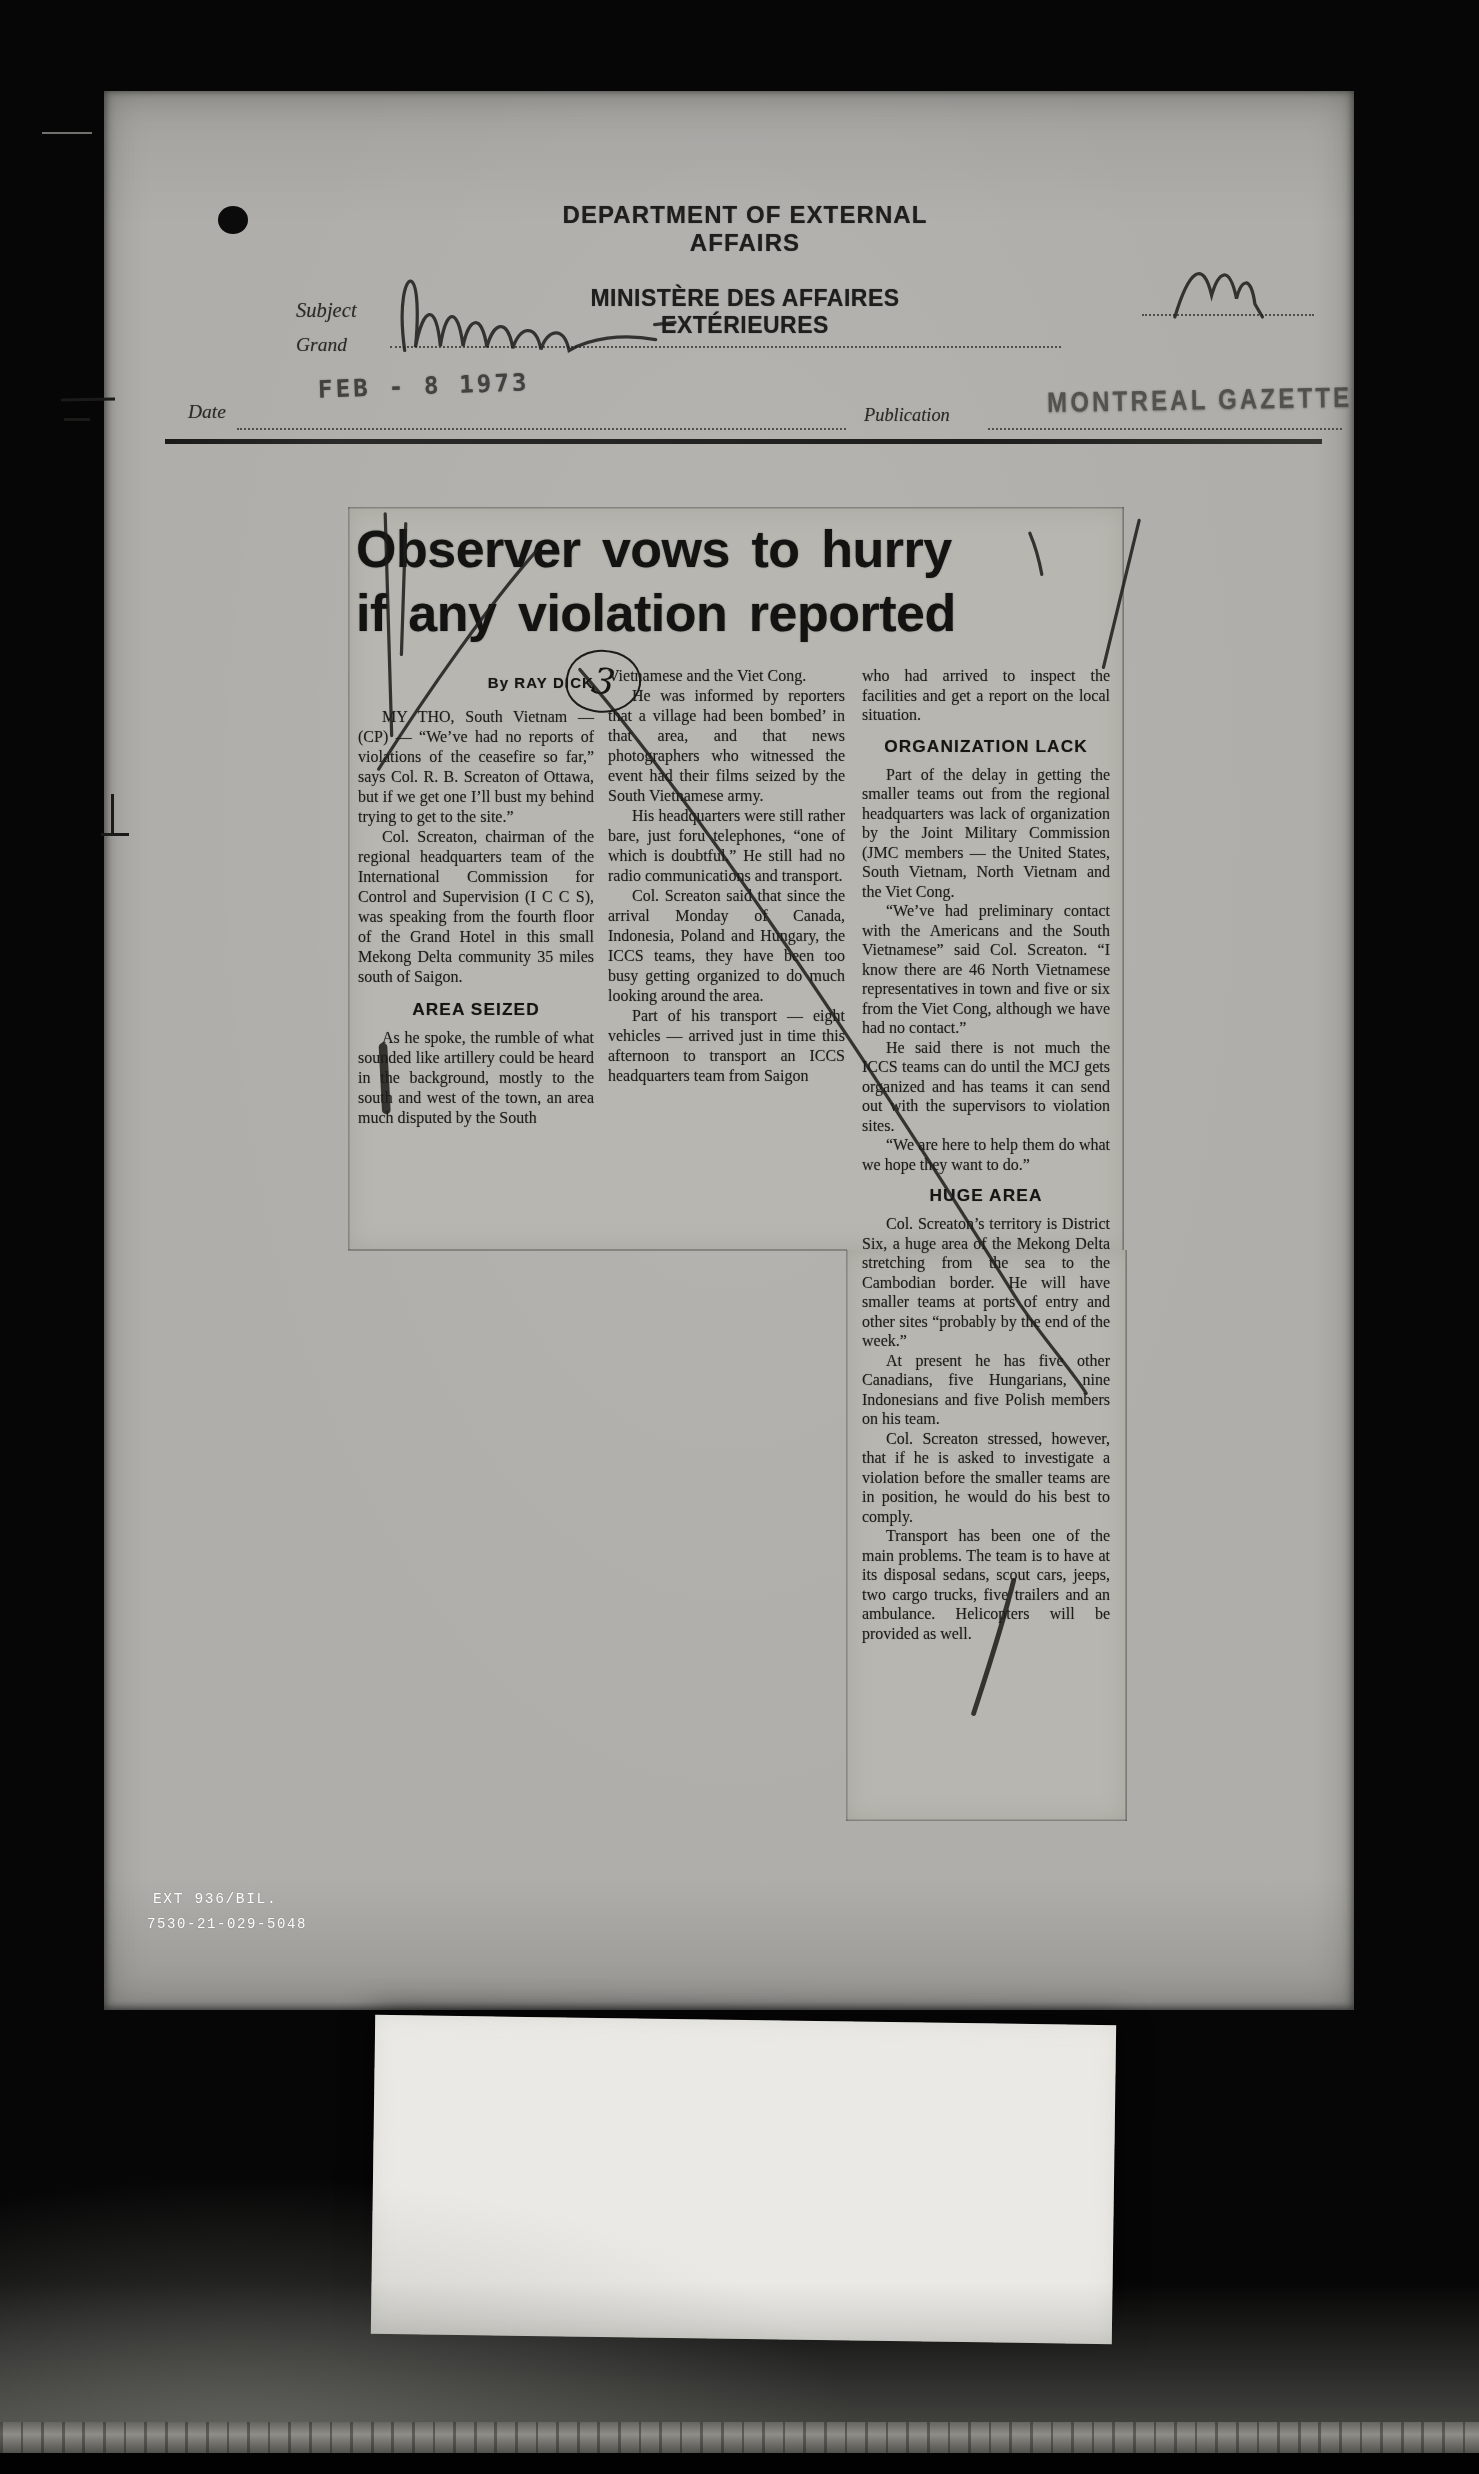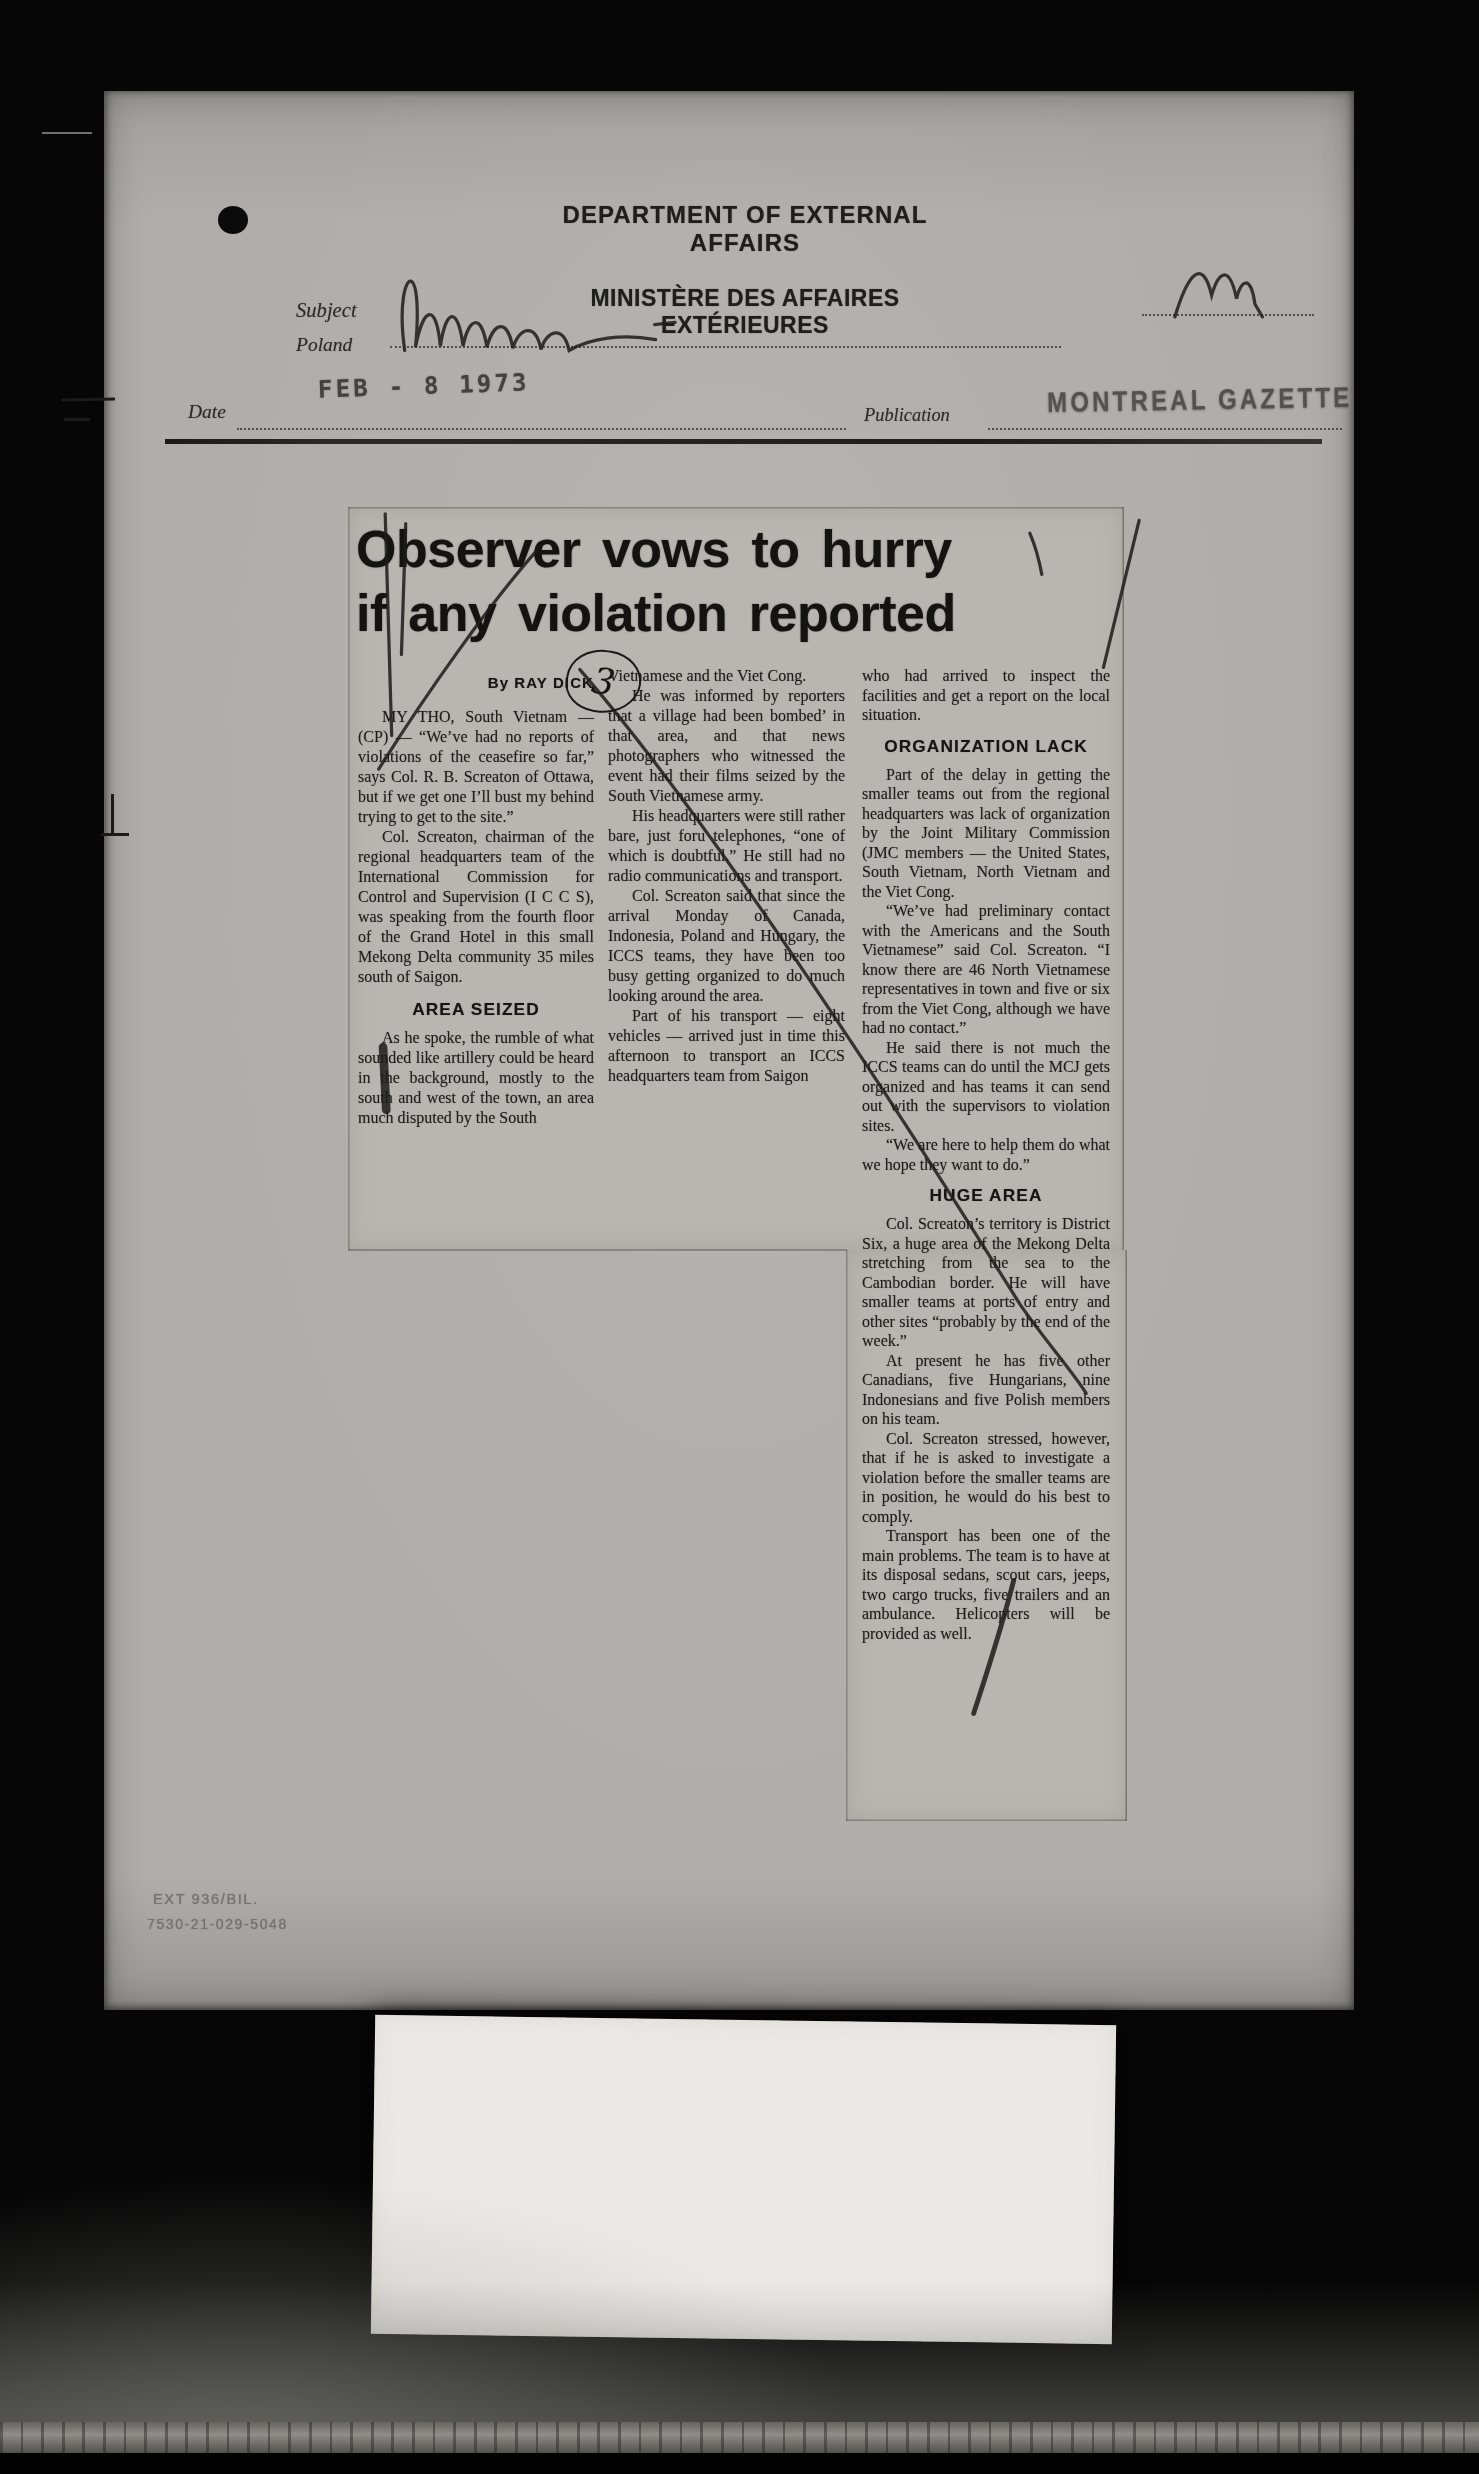--- a/index.html
+++ b/index.html
@@ -75,21 +75,21 @@
   .subhead{font-family:"Liberation Sans",sans-serif;font-weight:bold;font-size:17.3px;letter-spacing:1.1px;
         text-align:center;margin:12px 0 8.7px;text-indent:0;color:#151514;}
   .byline{font-family:"Liberation Sans",sans-serif;font-weight:bold;font-size:15px;letter-spacing:1.1px;
         text-align:right;margin:2.2px 0 14px;color:#161615;}
 
   .badge3{position:absolute;left:566px;top:650px;width:71px;height:59px;border:2.7px solid #1b1b1a;
         border-radius:52% 48% 56% 44%;transform:rotate(9deg);display:flex;align-items:center;justify-content:center;
         font-family:"DejaVu Serif",serif;font-style:italic;font-size:36px;color:#141413;}
 
   
-  .code{position:absolute;font-family:Liberation Sans, sans-serif;color:#737373;letter-spacing:1.6px;
+  .code{position:absolute;font-family:Liberation Mono, monospace;color:#ffffff;letter-spacing:1.6px;
         text-shadow:0 0 1.1px rgba(70,70,66,.5);}
   .code.l1{left:153px;top:1891px;font-size:14.6px;}
   .code.l2{left:147px;top:1916px;font-size:14px;}
 
   
   .sheet{position:absolute;left:373px;top:2020px;width:741px;height:319px;background:#eae9e5;
         transform:rotate(.8deg);box-shadow:0 0 32px rgba(0,0,0,.65),inset 0 0 18.4px rgba(205,205,200,.5);}
   .haze-left{position:absolute;left:0;top:2174px;width:865px;height:270px;
         background:radial-gradient(ellipse at 28% 100%,rgba(150,150,144,.5),transparent 70%);}
   .haze-bottom{position:absolute;left:0;top:2282px;width:1480px;height:141px;
@@ -117,21 +117,21 @@
   <div class="mark m3v"></div>
   <div class="mark m3h"></div>
   <div class="ink-dot"></div>
 
   <div class="dept">
     <div class="l1">DEPARTMENT OF EXTERNAL AFFAIRS</div>
     <div class="l2">MINISTÈRE DES AFFAIRES EXTÉRIEURES</div>
   </div>
 
   <div class="lbl subject">Subject</div>
-  <div class="lbl sujet">Poland</div>
+  <div class="lbl sujet">Grand</div>
   <div class="dots subject-line"></div>
   <div class="dots topright-line"></div>
 
   <div class="lbl date">Date</div>
   <div class="stamp date-stamp">FEB - 8 1973</div>
   <div class="dots date-line"></div>
   <div class="lbl publication">Publication</div>
   <div class="dots pub-line"></div>
   <div class="stamp pub-stamp">MONTREAL GAZETTE</div>
   <div class="rule"></div>

